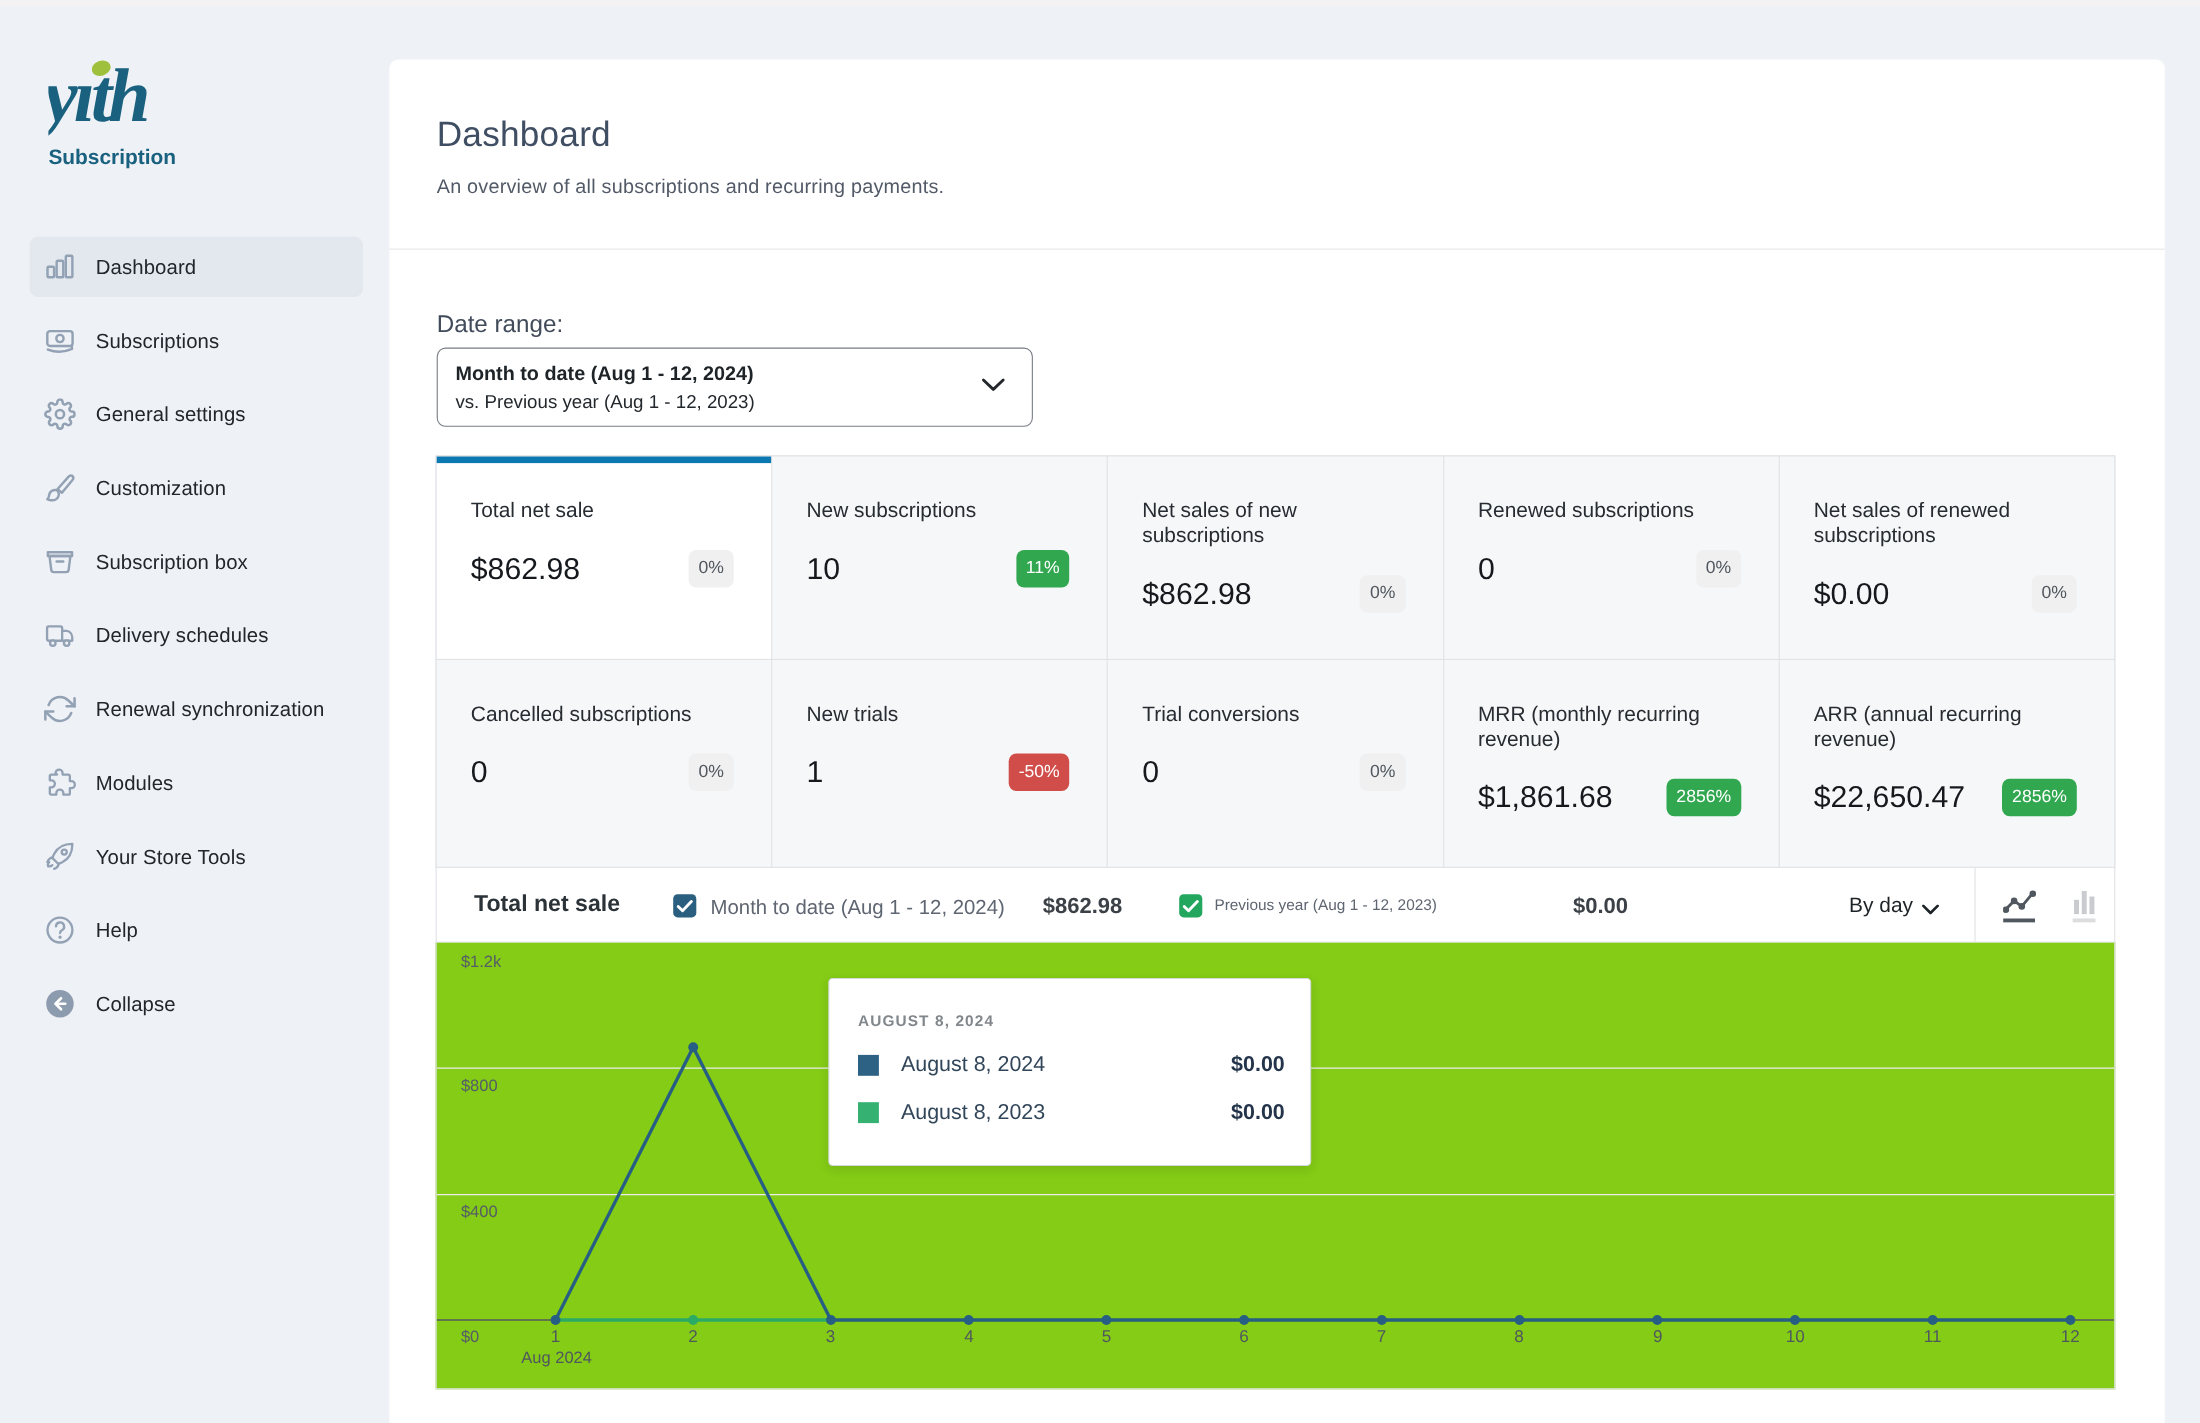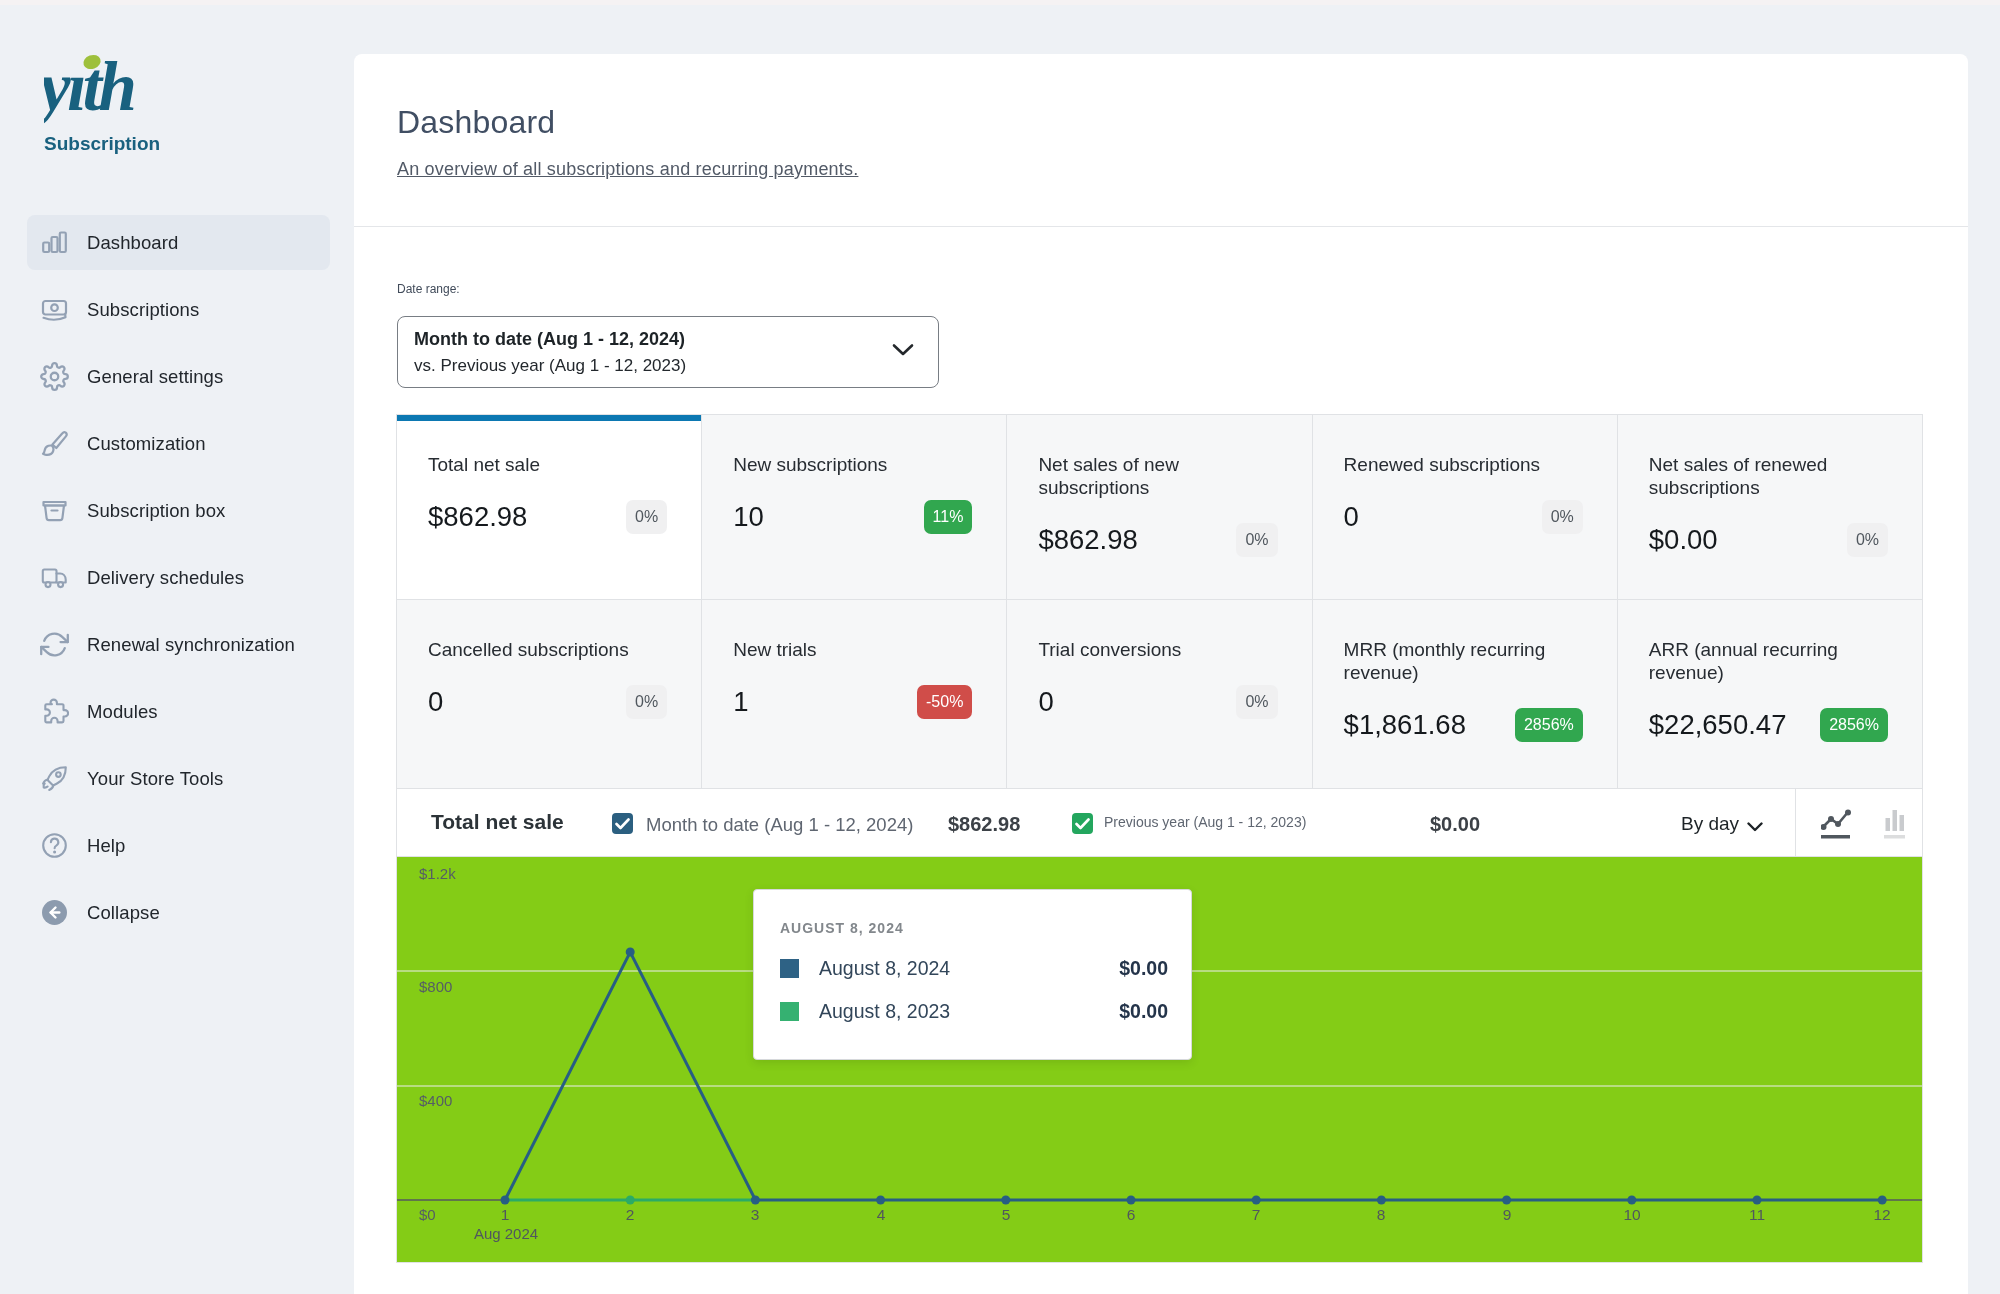--- a/index.html
+++ b/index.html
@@ -13,23 +13,23 @@
   .brand { position:absolute; left:44px; top:133px; font-size:19px; font-weight:bold; color:#19617f; }
   .menu { position:absolute; left:27px; top:215px; width:303px; }
   .mi { height:55px; margin-bottom:12px; border-radius:8px; display:flex; align-items:center; padding-left:13px; }
   .mi.active { background:#e3e8ef; }
   .mi .ic { width:29px; height:29px; display:flex; align-items:center; justify-content:center; }
   .mi .lb { margin-left:18px; font-size:18.5px; color:#21262c; letter-spacing:.1px; }
 
   
   .main { position:absolute; left:354px; top:54px; width:1614px; height:1240px; background:#fff; border-radius:8px 8px 0 0; }
   .title { position:absolute; left:43px; top:50px; font-size:32px; color:#404e63; letter-spacing:.2px; }
-  .subtitle { position:absolute; left:43px; top:105px; font-size:18px; letter-spacing:.2px; color:#525a67;text-decoration:underline; }
+  .subtitle { position:absolute; left:43px; top:105px; font-size:18px; letter-spacing:.2px; color:#525a67; }
   .hr1 { position:absolute; left:0; top:172px; width:1614px; height:1px; background:#e4e6e9; }
-  .dr-label { position:absolute; left:43px; top:228px; font-size:12px; color:#414b5a; }
+  .dr-label { position:absolute; left:43px; top:228px; font-size:22px; color:#414b5a; }
   .select { position:absolute; left:43px; top:262px; width:542px; height:72px; border:1.3px solid #787d84; border-radius:8px; background:#fff; }
   .select .l1 { position:absolute; left:16px; top:12px; font-size:18px; font-weight:bold; color:#1d2327; }
   .select .l2 { position:absolute; left:16px; top:39px; font-size:17px; color:#23282d; }
   .select svg { position:absolute; right:24px; top:26px; }
 
   
   .grid { position:absolute; left:42px; top:360px; width:1527px; border:1px solid #e0e2e5; display:grid;
           grid-template-columns:1fr 1fr 1fr 1fr 1fr; grid-template-rows:184px 188px; background:#e0e2e5; grid-gap:1px; }
   .cell { background:#f6f7f8; position:relative; padding:38px 34px 0 31px; }
   .cell.active { background:#fff; }

